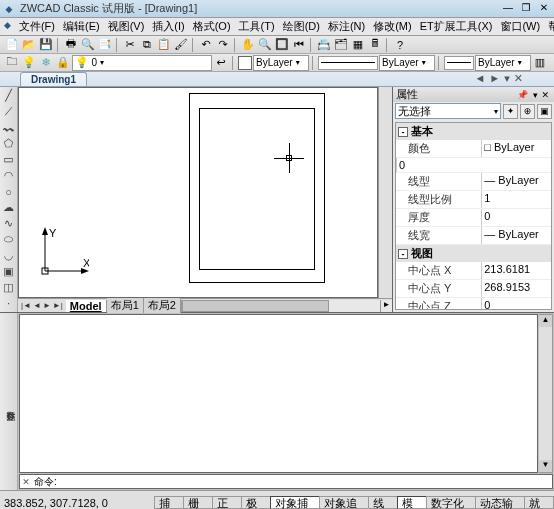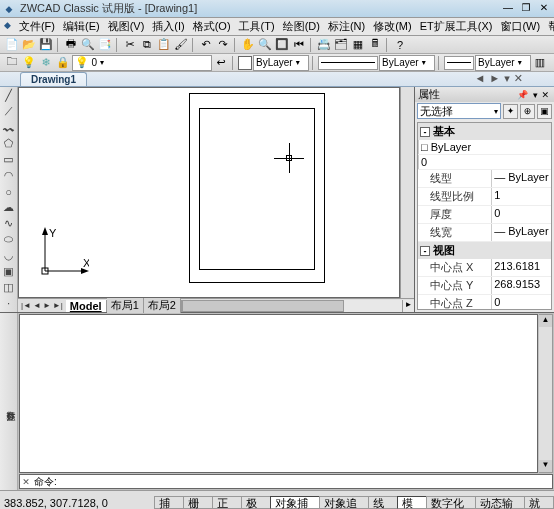--- a/index.html
+++ b/index.html
@@ -55,21 +55,21 @@
 .layoutrow { height: 14px; background: #e0e0e0; display: flex; align-items: center; border-top: 1px solid #999; font-size: 10px; }
 .layoutnav { display: flex; margin: 0 2px; }
 .layoutnav span { cursor: pointer; padding: 0 1px; color: #333; font-size: 8px; }
 .layouttab { padding: 0 4px; border-right: 1px solid #999; cursor: pointer; background: #d5d5d5; }
 .layouttab.active { background: #fff; font-weight: bold; text-decoration: underline; }
 .layoutscroll { flex: 1; height: 12px; background: #e8e8e8; border-left: 1px solid #999; position: relative; }
 .layoutscroll .thumb { position: absolute; left: 0; height: 100%; width: 70%; background: #c8c8c8; border: 1px solid #999; }
 .layoutscroll .arrowr { position: absolute; right: 0; width: 12px; height: 100%; text-align: center; border-left: 1px solid #999; font-size: 8px; }
 
 
-.proppanel { width: 140px; background: #e8e8e8; border-left: 1px solid #666; display: flex; flex-direction: column; }
+.proppanel { width: 162px; background: #e8e8e8; border-left: 1px solid #666; display: flex; flex-direction: column; }
 .proptitle { height: 15px; background: linear-gradient(to bottom,#e8e8e8,#d0d0d0); display: flex; align-items: center; padding: 0 3px; font-size: 10px; }
 .proptitle .spacer { flex: 1; }
 .proptitle span.btn { cursor: pointer; padding: 0 2px; font-size: 9px; }
 .propselect { height: 18px; display: flex; padding: 2px; gap: 2px; align-items: center; }
 .propselect .sel { flex: 1; border: 1px solid #7a9ac0; background: #fff; height: 16px; padding: 0 2px; display: flex; align-items: center; font-size: 10px; }
 .propselect .sel::after { content: "▾"; margin-left: auto; font-size: 8px; }
 .propselect .mini { width: 15px; height: 15px; border: 1px solid #999; background: #eee; display: flex; align-items: center; justify-content: center; font-size: 9px; cursor: pointer; }
 .proplist { flex: 1; background: #fff; border: 1px solid #999; margin: 2px; overflow-y: auto; font-size: 10px; }
 .propgroup { background: #e2e2e2; padding: 1px 2px; font-weight: bold; display: flex; align-items: center; }
 .propgroup .pm { width: 10px; height: 10px; border: 1px solid #666; background: #fff; text-align: center; line-height: 8px; margin-right: 3px; font-size: 9px; cursor: pointer; }
@@ -267,20 +267,21 @@
       <div class="mini">✦</div>
       <div class="mini">⊕</div>
       <div class="mini">▣</div>
     </div>
     <div class="proplist">
       <div class="propgroup">
           <span class="pm">-</span>
           <span>基本</span>
         </div>
       <div class="proprow">
+          <span class="k">颜色</span>
           <span class="v">□ <span>ByLayer</span></span>
         </div>
       <div class="proprow">
           <span class="v">0</span>
         </div>
       <div class="proprow">
           <span class="k">线型</span>
           <span class="v">— <span>ByLayer</span></span>
         </div>
       <div class="proprow">

